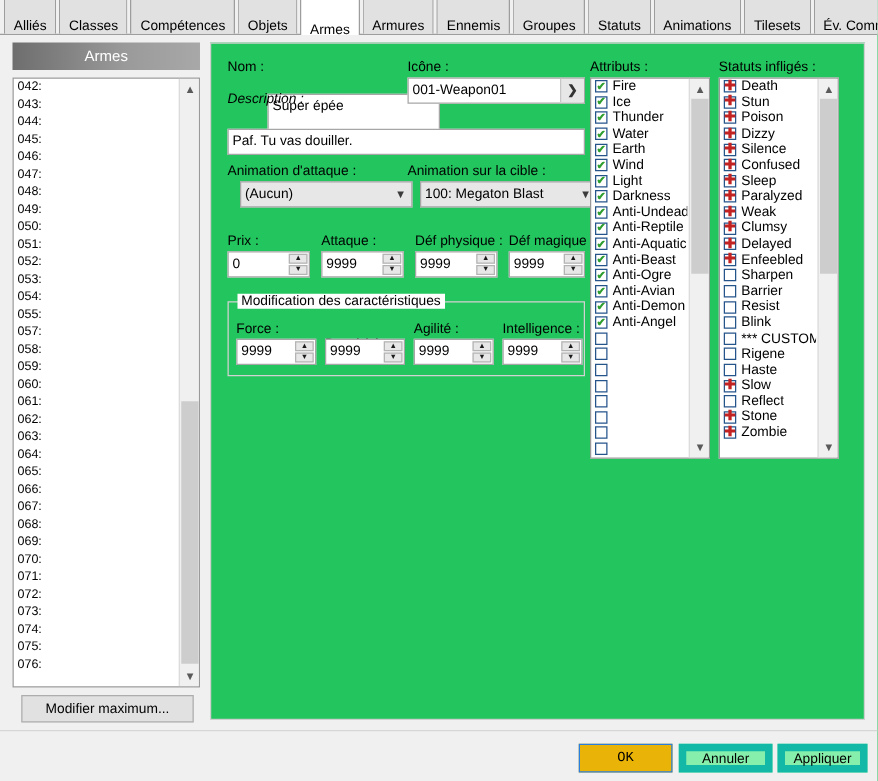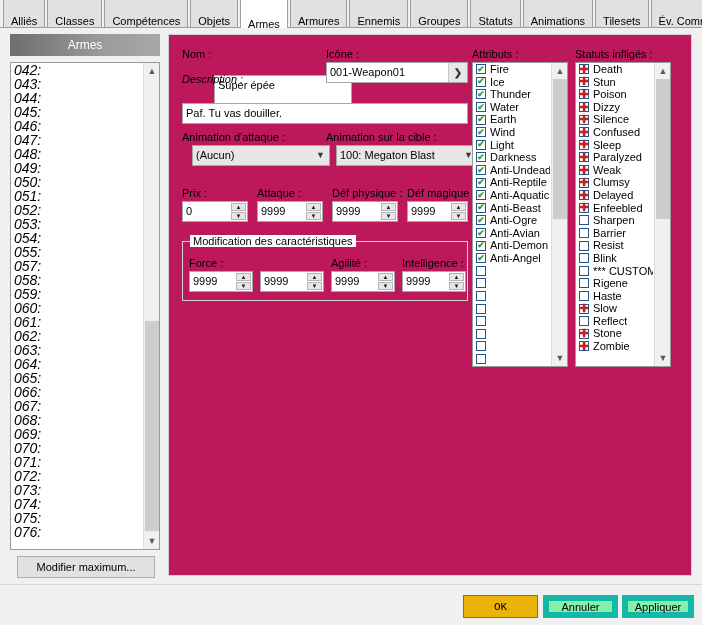--- a/index.html
+++ b/index.html
@@ -59,24 +59,23 @@
     box-sizing:border-box;
     overflow:hidden;
   }
   .list-inner{
     position:absolute;left:0;top:0;right:17px;bottom:0;
     overflow:hidden;
   }
   .list-row{
     height:14px;line-height:14px;
     padding-left:3px;
-    font-size:14px;
+    font-size:10px;
     white-space:nowrap;
     cursor:default;
-    font-style:italic;
   }
   
   .vscroll{
     position:absolute;right:0;top:0;width:16px;bottom:0;
     background:#f0f0f0;
     border-left:1px solid #dcdcdc;
     box-sizing:border-box;
   }
   .vs-arrow{
     position:absolute;left:0;width:16px;height:16px;
@@ -95,21 +94,21 @@
     background:#e1e1e1;
     border:1px solid #adadad;
     box-sizing:border-box;
     font-size:11px;
     display:flex;align-items:center;justify-content:center;
     cursor:default;
   }
   
   .main-panel{
     position:absolute;left:168px;top:34px;width:524px;height:542px;
-    background:#be185d;
+    background:#22c55e;
     border:1px solid #cfcfcf;
     box-sizing:border-box;
   }
   .lbl{
     position:absolute;font-size:11px;white-space:nowrap;
   }
   .txt{
     position:absolute;
     background:#ffffff;
     border:1px solid #a6a6a6;

